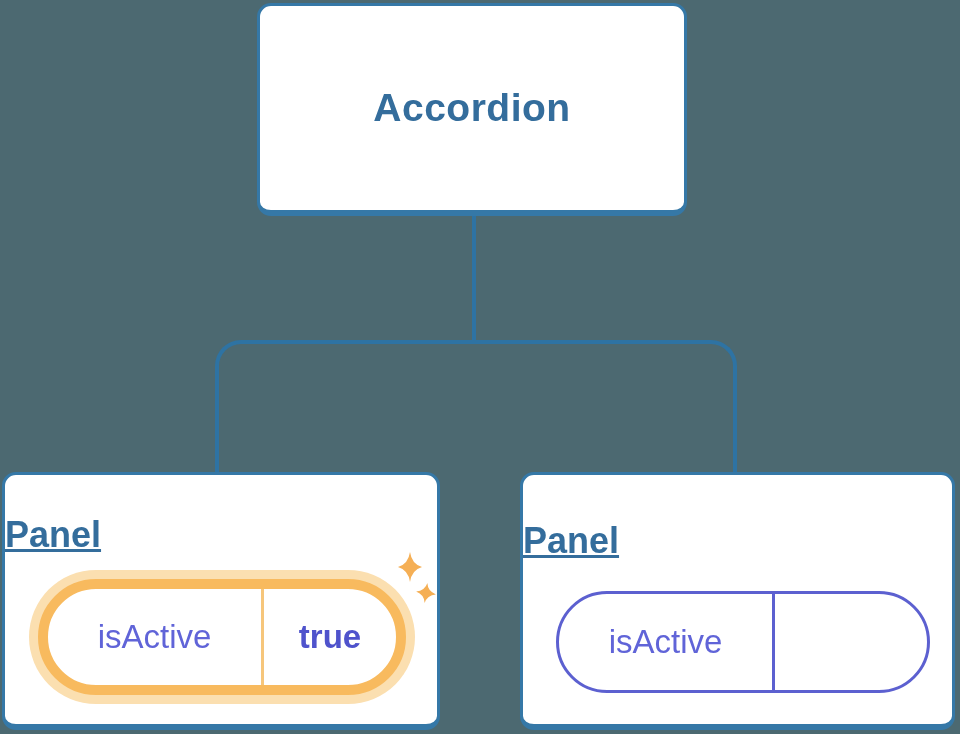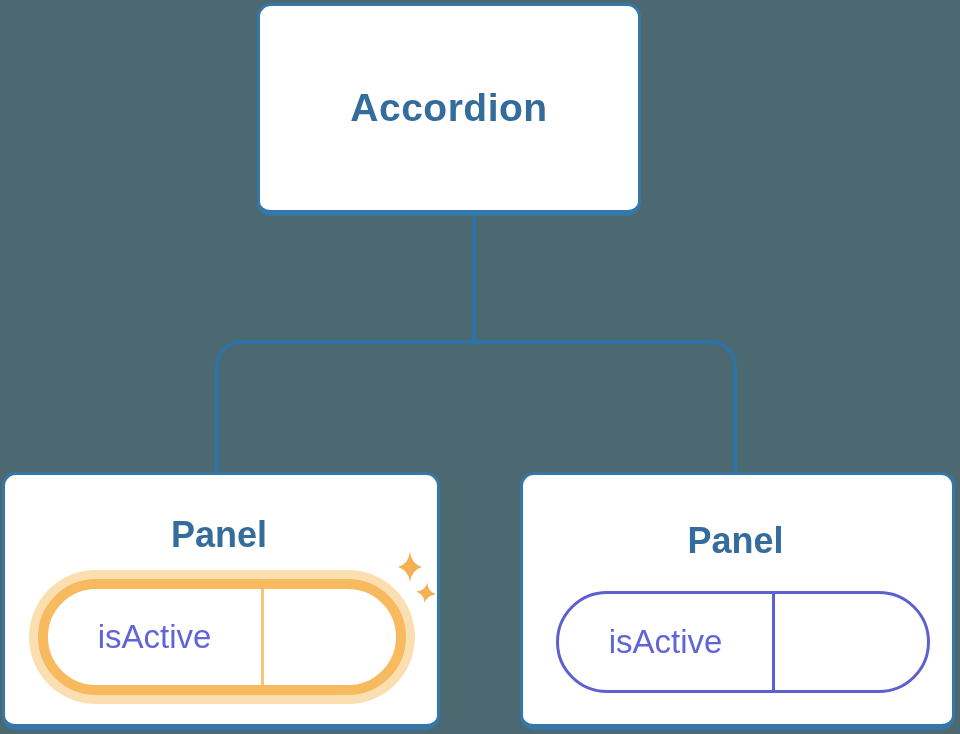--- a/index.html
+++ b/index.html
@@ -18,39 +18,39 @@
   .node {
     position: absolute;
     box-sizing: border-box;
     background: var(--node-fill);
     border: 3px solid var(--node-border);
     border-bottom-width: 6px;
     border-radius: 14px;
   }
   .root-node {
     left: 257px; top: 3px;
-    width: 384px; height: 213px;
+    width: 430px; height: 213px;
     display: flex; align-items: center; justify-content: center;
   }
   .root-label {
     color: var(--title-text);
     font-size: 39px;
     font-weight: 600;
     letter-spacing: 0.5px;
   }
   .panel-node-left  { left: 2px;   top: 472px; width: 438px; height: 258px; }
   .panel-node-right { left: 520px; top: 472px; width: 435px; height: 258px; }
   .panel-title {
     position: absolute;
     left: 0; right: 4px;
-    text-align: center;
     color: var(--title-text);
     font-size: 36px;
     font-weight: 600;
     line-height: 40px;
+    text-decoration: underline;
   }
   .panel-node-left  .panel-title { top: 40px; }
   .panel-node-right .panel-title { top: 46px; }
 
   
   .connector-stem {
     position: absolute;
     left: 472px; top: 216px;
     width: 4px; height: 128px;
     background: var(--connector);
@@ -124,20 +124,23 @@
   <div class="connector-stem"></div>
   <div class="connector-bracket"></div>
 
   <div class="node panel-node-left">
     <div class="panel-title">Panel</div>
     <div class="pill pill-active">
       <div class="seg seg-name">
         <span class="state-text">isActive</span>
       </div>
       <div class="divider"></div>
+      <div class="seg seg-value">
+        <span class="state-text state-value-active">true</span>
+      </div>
     </div>
     <svg class="sparkle sparkle-large" viewBox="0 0 100 100" preserveAspectRatio="none">
       <path d="M50 0 Q57 40 100 50 Q57 60 50 100 Q43 60 0 50 Q43 40 50 0 Z"></path>
     </svg>
     <svg class="sparkle sparkle-small" viewBox="0 0 100 100" preserveAspectRatio="none">
       <path d="M50 0 Q57 40 100 50 Q57 60 50 100 Q43 60 0 50 Q43 40 50 0 Z"></path>
     </svg>
   </div>
 
   <div class="node panel-node-right">

